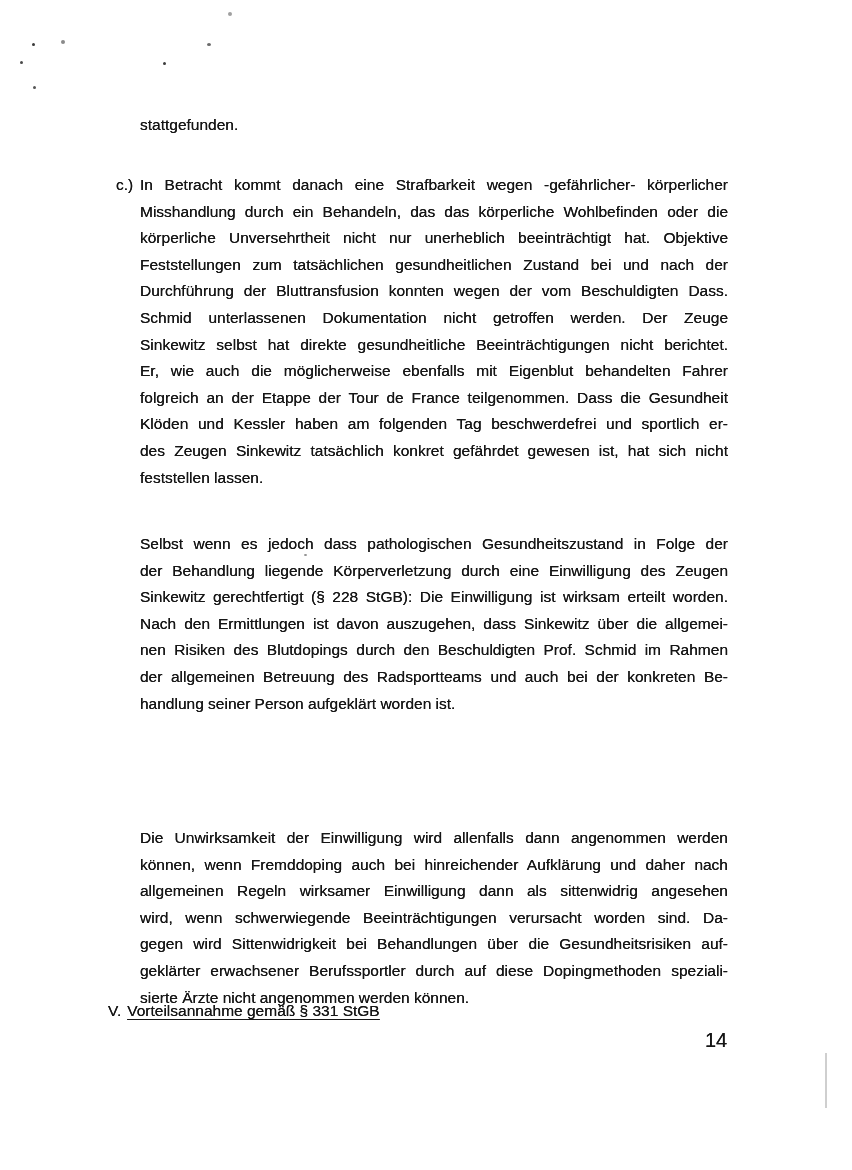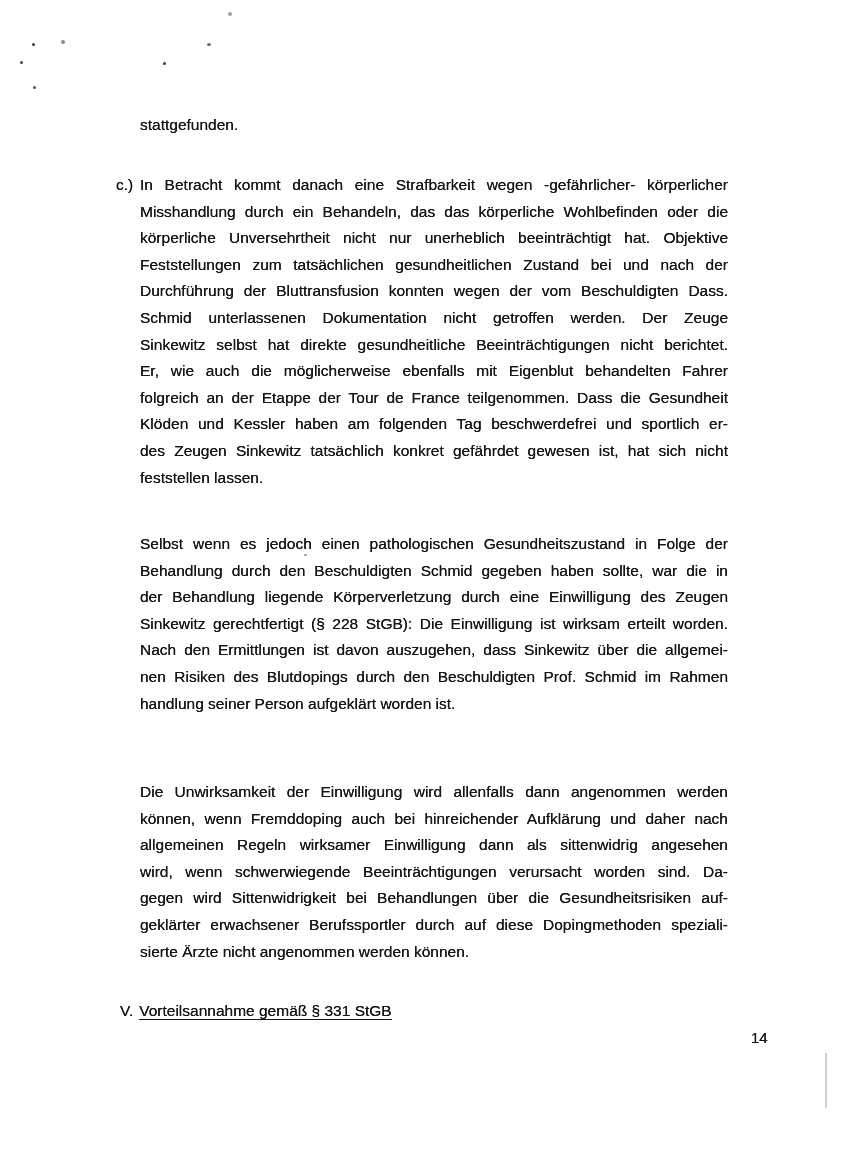--- a/index.html
+++ b/index.html
@@ -38,35 +38,35 @@
   }
   .marker {
     position: absolute;
     left: -24px;
     top: 0;
     line-height: 26.6px;
     font-size: 15.5px;
   }
   .heading {
     position: absolute;
-    left: 120px;
+    left: 108px;
     top: 1000px;
     font-size: 15.5px;
     line-height: 22px;
   }
   .heading .prefix { margin-right: 6px; }
   .heading .title {
     text-decoration: underline;
     text-underline-offset: 3px;
   }
   .page-number {
     position: absolute;
-    left: 751px;
+    left: 705px;
     top: 1029px;
-    font-size: 15px;
+    font-size: 20px;
   }
   .speck {
     position: absolute;
     border-radius: 50%;
   }
   .edge-line {
     position: absolute;
     left: 825px;
     top: 1053px;
     width: 2px;
@@ -101,30 +101,30 @@
     <div class="line">Schmid unterlassenen Dokumentation nicht getroffen werden. Der Zeuge</div>
     <div class="line">Sinkewitz selbst hat direkte gesundheitliche Beeinträchtigungen nicht berichtet.</div>
     <div class="line">Er, wie auch die möglicherweise ebenfalls mit Eigenblut behandelten Fahrer</div>
     <div class="line">folgreich an der Etappe der Tour de France teilgenommen. Dass die Gesundheit</div>
     <div class="line">Klöden und Kessler haben am folgenden Tag beschwerdefrei und sportlich er-</div>
     <div class="line">des Zeugen Sinkewitz tatsächlich konkret gefährdet gewesen ist, hat sich nicht</div>
     <div class="line last">feststellen lassen.</div>
   </section>
 
   <section class="para" style="top:531px">
-    <div class="line">Selbst wenn es jedoch einen pathologischen Gesundheitszustand in Folge der</div>
-    <div class="line">Behandlung durch den Beschuldigten Schmid gegeben haben sollte, war die in</div>
+    <div class="line">Selbst wenn es jedoch dass pathologischen Gesundheitszustand in Folge der</div>
     <div class="line">der Behandlung liegende Körperverletzung durch eine Einwilligung des Zeugen</div>
     <div class="line">Sinkewitz gerechtfertigt (§ 228 StGB): Die Einwilligung ist wirksam erteilt worden.</div>
     <div class="line">Nach den Ermittlungen ist davon auszugehen, dass Sinkewitz über die allgemei-</div>
     <div class="line">nen Risiken des Blutdopings durch den Beschuldigten Prof. Schmid im Rahmen</div>
+    <div class="line">der allgemeinen Betreuung des Radsportteams und auch bei der konkreten Be-</div>
     <div class="line last">handlung seiner Person aufgeklärt worden ist.</div>
   </section>
 
-  <section class="para" style="top:779px">
+  <section class="para" style="top:825px">
     <div class="line">Die Unwirksamkeit der Einwilligung wird allenfalls dann angenommen werden</div>
     <div class="line">können, wenn Fremddoping auch bei hinreichender Aufklärung und daher nach</div>
     <div class="line">allgemeinen Regeln wirksamer Einwilligung dann als sittenwidrig angesehen</div>
     <div class="line">wird, wenn schwerwiegende Beeinträchtigungen verursacht worden sind. Da-</div>
     <div class="line">gegen wird Sittenwidrigkeit bei Behandlungen über die Gesundheitsrisiken auf-</div>
     <div class="line">geklärter erwachsener Berufssportler durch auf diese Dopingmethoden speziali-</div>
     <div class="line last">sierte Ärzte nicht angenommen werden können.</div>
   </section>
 
   <div class="heading">

